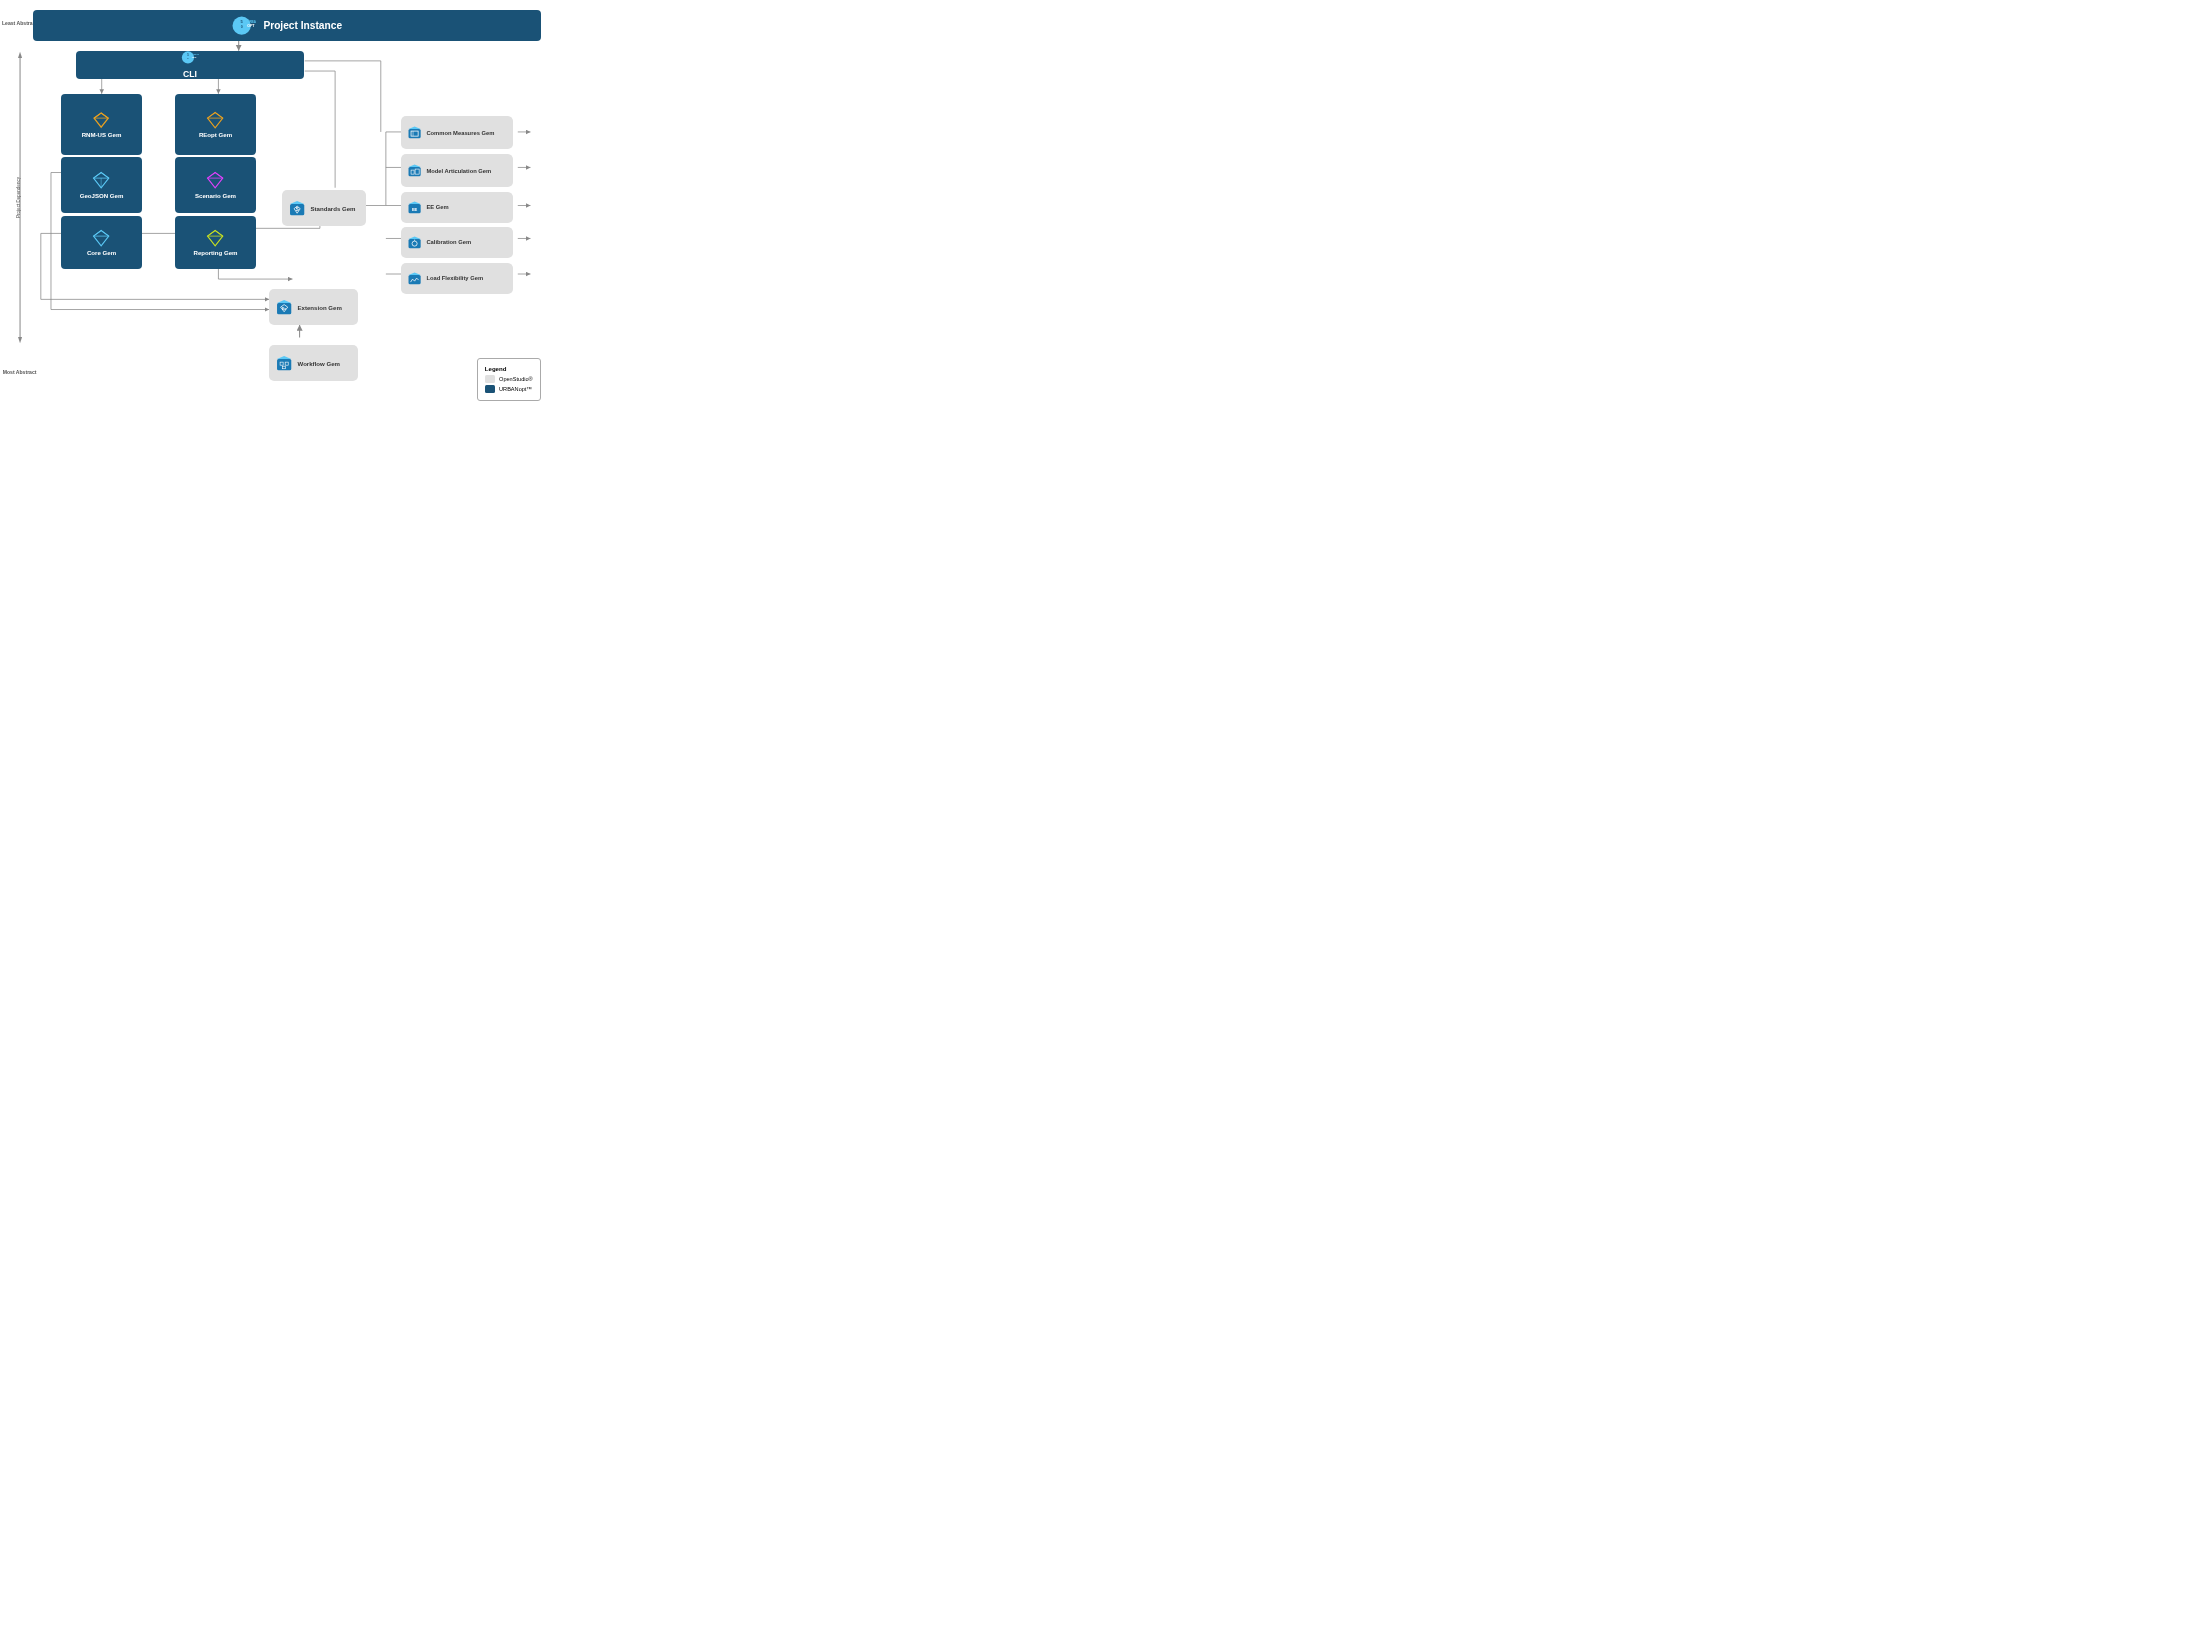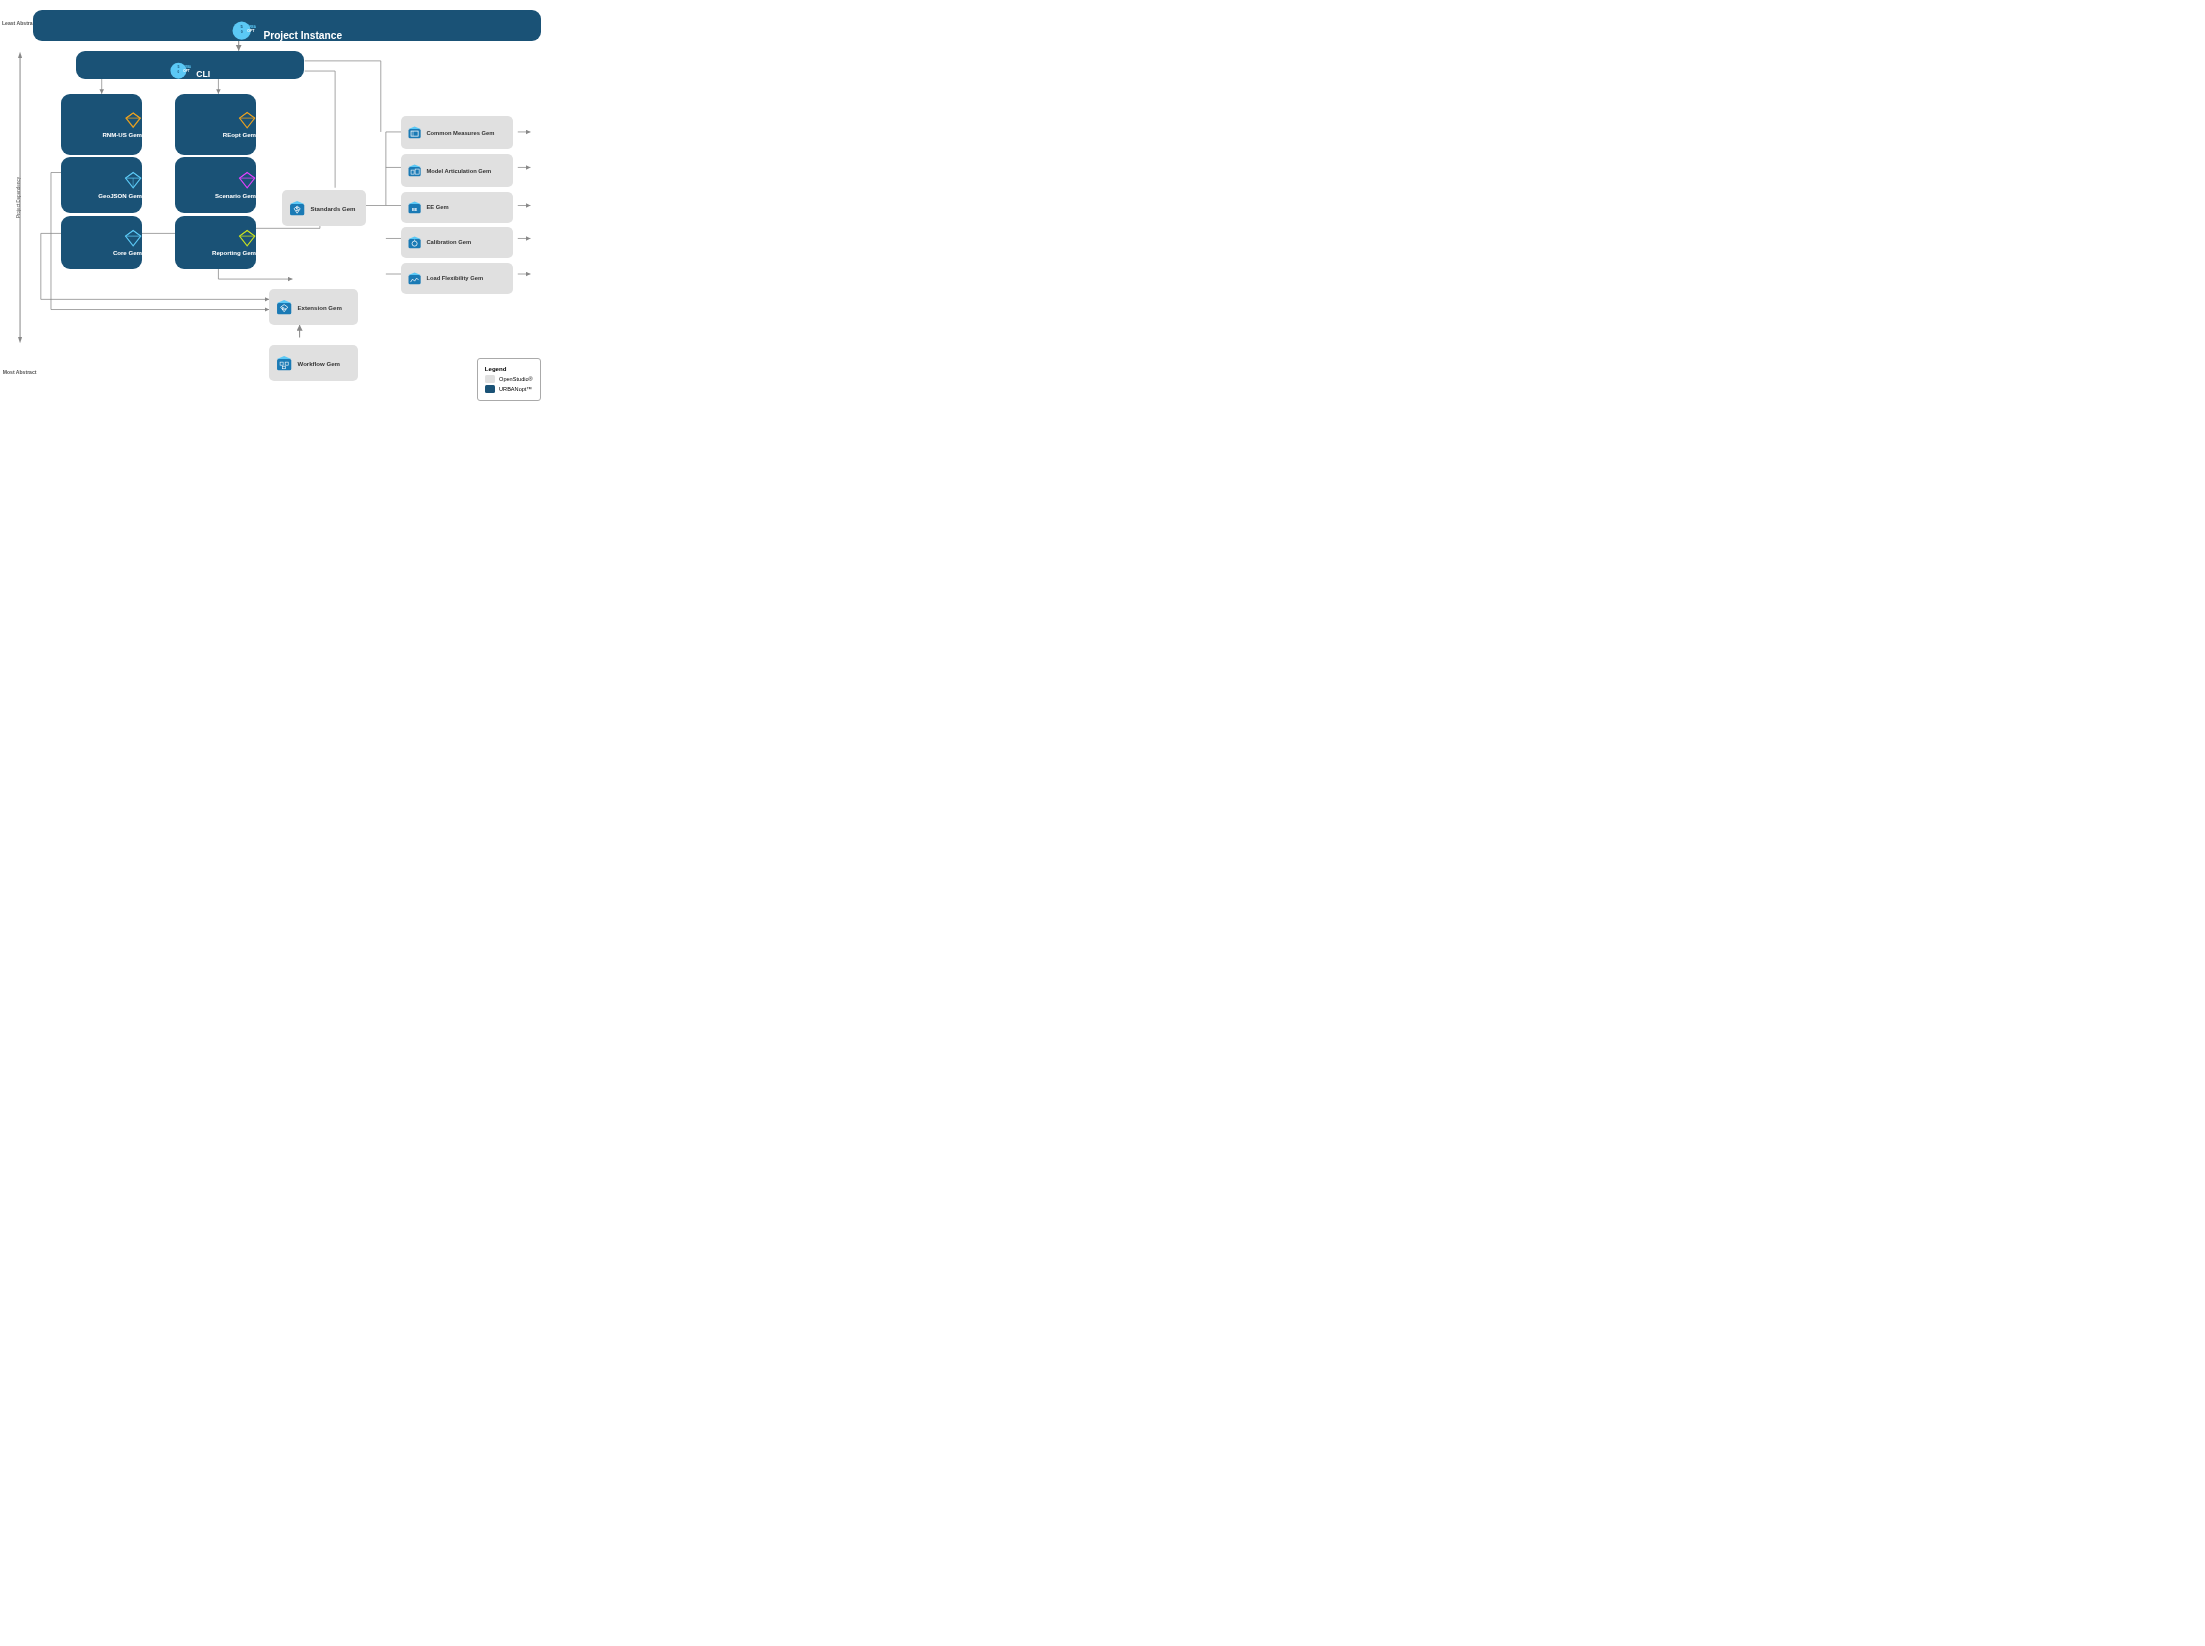--- a/index.html
+++ b/index.html
@@ -15,24 +15,24 @@
     .diagram-container {
       position: relative;
       width: 551px;
       height: 411px;
     }
 
     
     .box-dark {
       background: #1a5276;
       color: #fff;
-      border-radius: 9px;
+      border-radius: 4px;
       display: flex;
       flex-direction: column;
-      align-items: flex-end;
+      align-items: center;
       justify-content: center;
       text-align: center;
       font-size: 6.6px;
       font-weight: bold;
       position: absolute;
     }
     .box-light {
       background: #e0e0e0;
       color: #333;
       border-radius: 5.1px;
@@ -243,21 +243,21 @@
     <svg width="24.4" height="19.3" viewBox="0 0 48 38" style="font-size:18px">
       <circle cx="19" cy="19" r="18" fill="#5bc8f5"></circle>
       <text x="19" y="14" text-anchor="middle" font-size="8" fill="#1a5276" font-weight="bold">5</text>
       <text x="19" y="24" text-anchor="middle" font-size="7" fill="#1a5276">0</text>
       <text x="30" y="13" text-anchor="start" font-size="6" fill="#5bc8f5" font-weight="bold">URBAN</text>
       <text x="30" y="22" text-anchor="start" font-size="7" fill="#fff" font-weight="bold">OPT</text>
     </svg>
     <span style="font-size:10.2px; font-weight:bold; color:#fff;">Project Instance</span>
   </div>
 
-  <div class="box-dark" style="left:76px; top:51px; width:228px; height:28px; flex-direction:row; justify-content:center; gap:5.1px;">
+  <div class="box-dark" style="left:76px; top:51px; width:228px; height:28px; flex-direction:column; justify-content:center; gap:5.1px;">
     <svg width="21.3" height="17.3" viewBox="0 0 48 38" style="font-size:13px">
       <circle cx="19" cy="19" r="18" fill="#5bc8f5"></circle>
       <text x="19" y="14" text-anchor="middle" font-size="8" fill="#1a5276" font-weight="bold">5</text>
       <text x="19" y="24" text-anchor="middle" font-size="7" fill="#1a5276">0</text>
       <text x="30" y="13" text-anchor="start" font-size="6" fill="#5bc8f5" font-weight="bold">URBAN</text>
       <text x="30" y="22" text-anchor="start" font-size="7" fill="#fff" font-weight="bold">OPT</text>
     </svg>
     <span style="font-size:8.6px; font-weight:bold; color:#fff;">CLI</span>
   </div>
 

